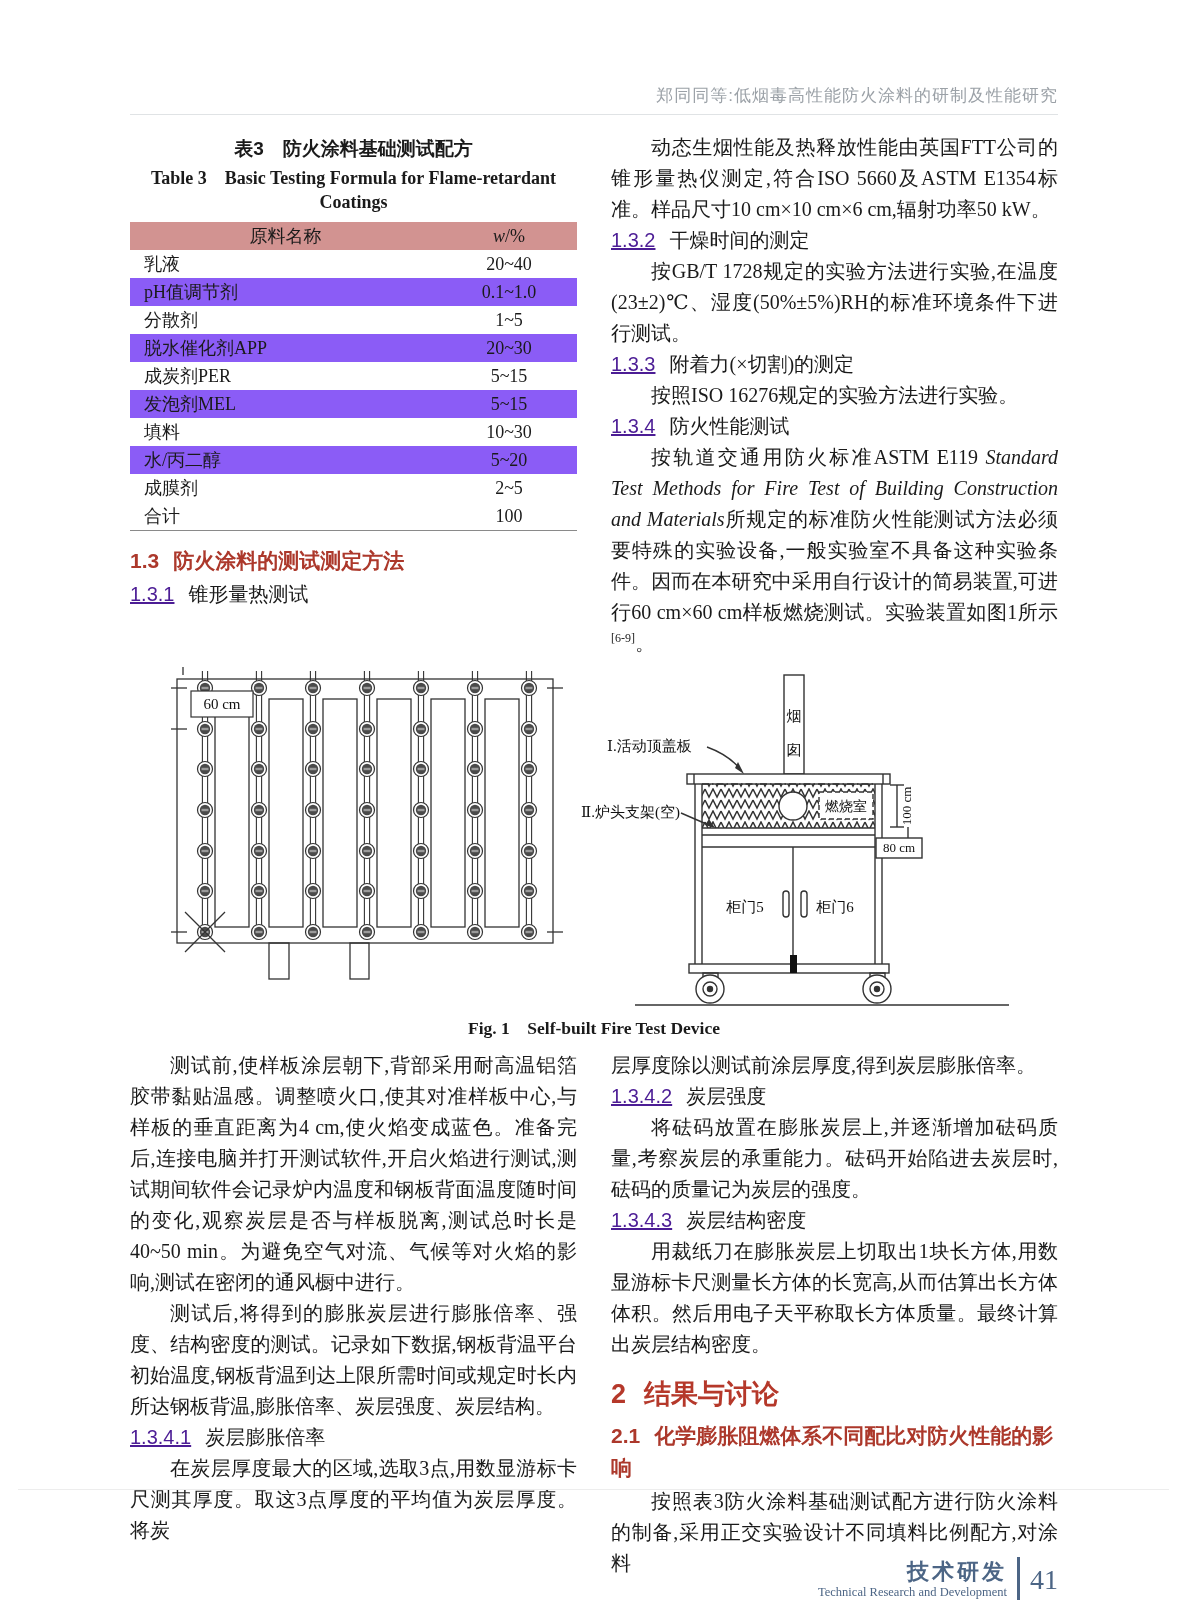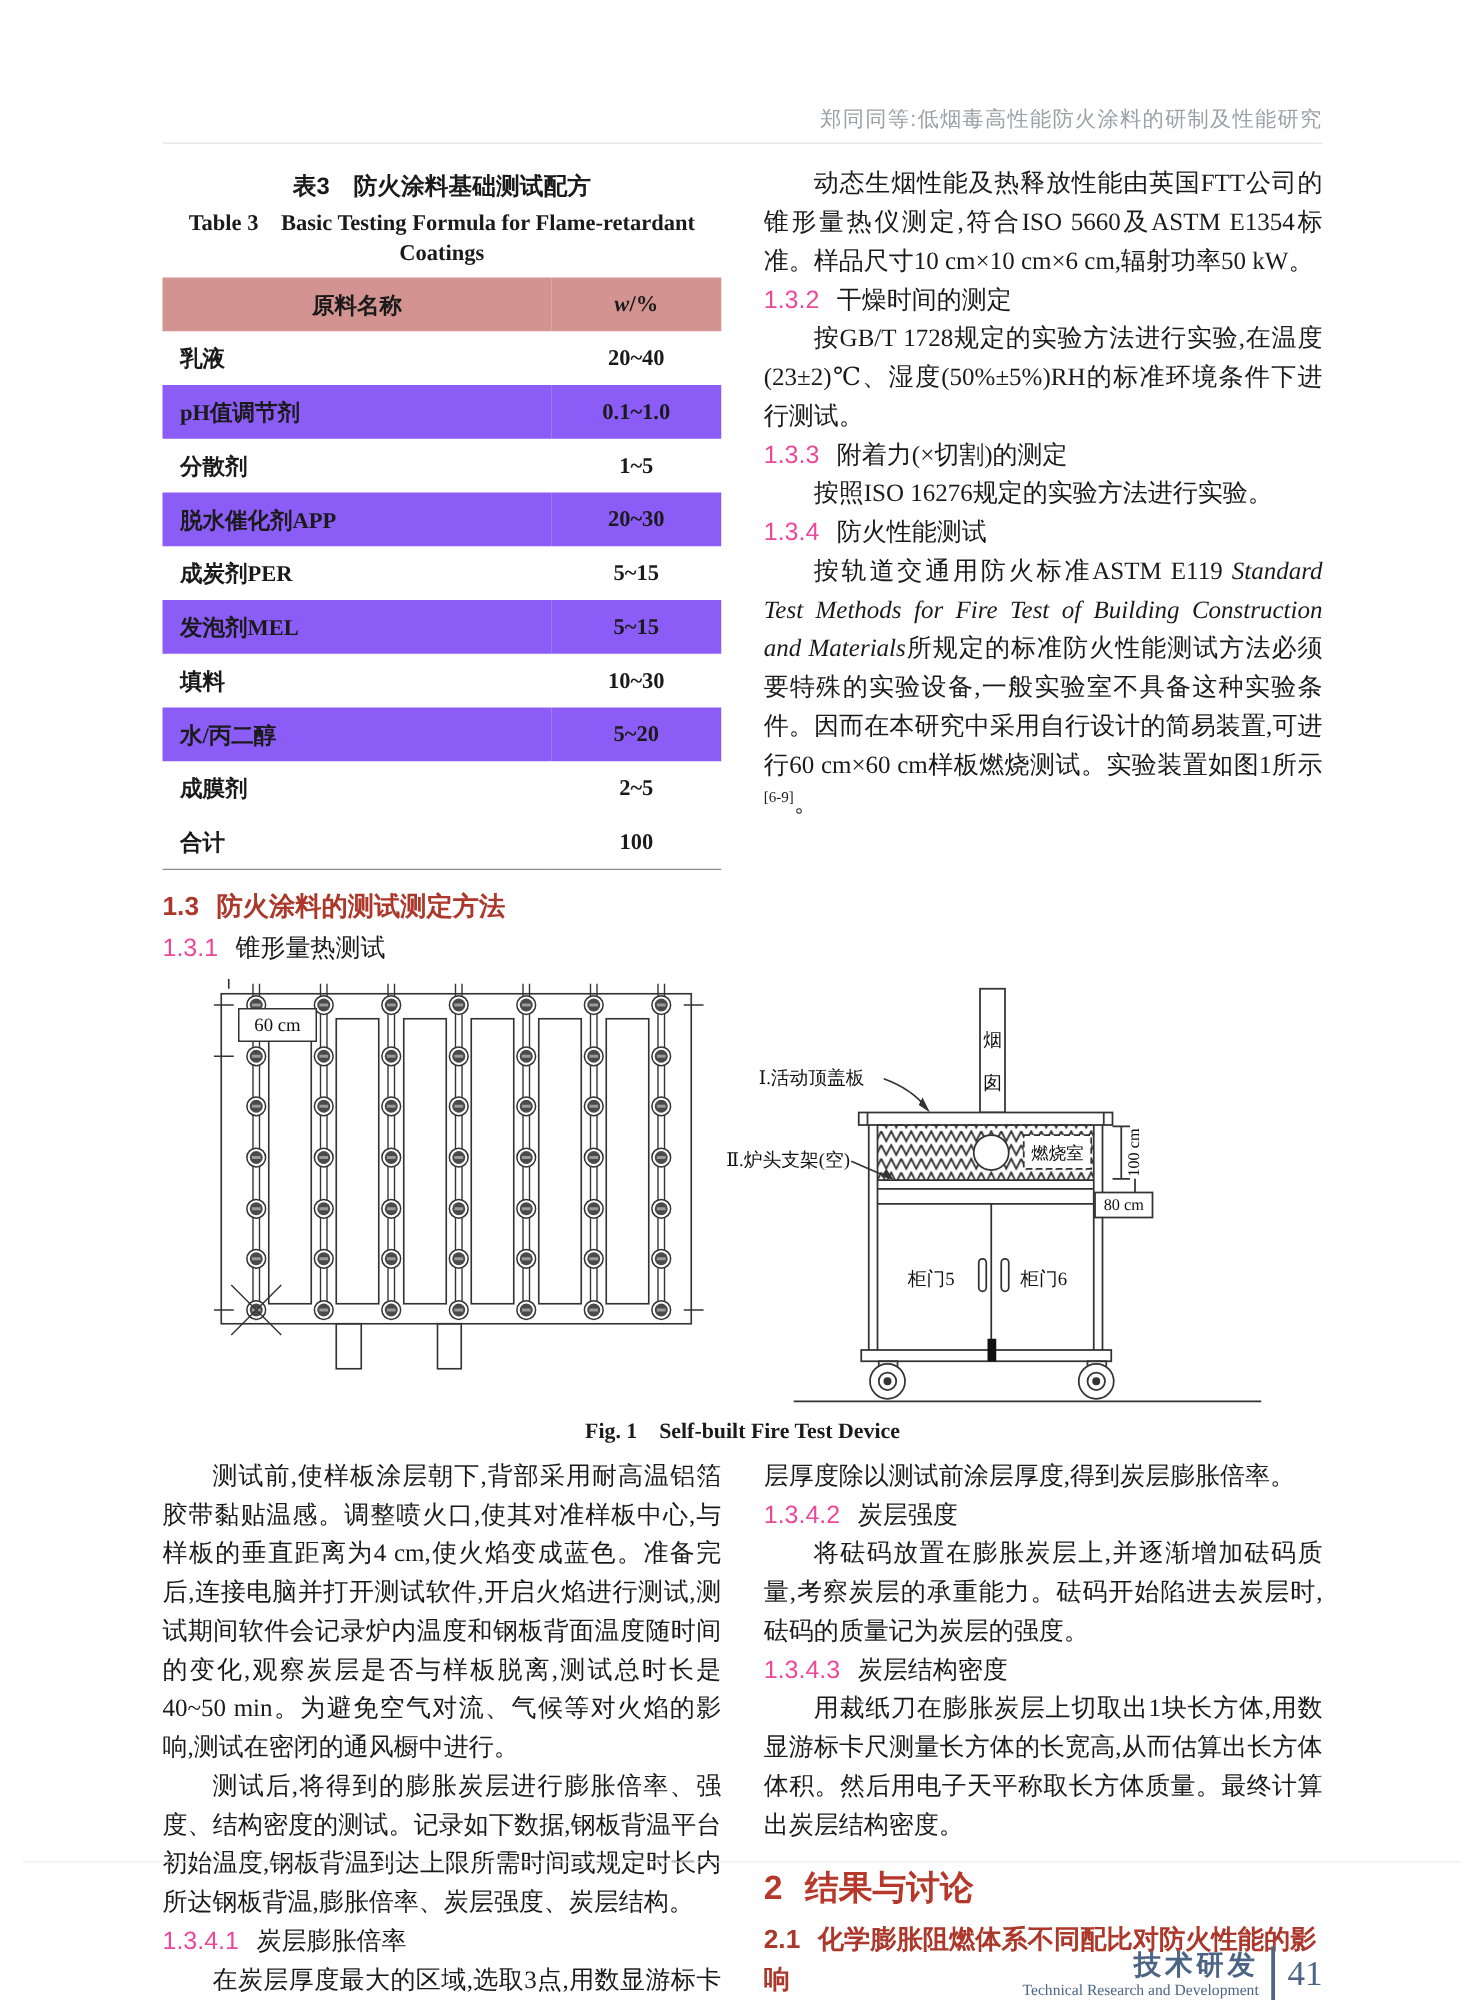--- a/index.html
+++ b/index.html
@@ -18,42 +18,42 @@
   
   .content{position:absolute;top:132px;left:130px;width:928px;}
   .row{display:flex;gap:34px;}
   .col{width:447px;}
   p.body{font-size:20px;line-height:31px;text-align:justify;margin:0;}
   p.ind{text-indent:2em;}
   .italic{font-style:italic;}
   sup.ref{font-size:12px;vertical-align:super;line-height:0;}
   
   .h-sub{font-size:20px;line-height:31px;margin:0;font-weight:normal;}
-  .h-sub .num{color:#ec4899;font-family:"Liberation Sans","DejaVu Sans",sans-serif;margin-right:14px;}
+  .h-sub .num{color:#4c1d95;font-family:"Liberation Sans","DejaVu Sans",sans-serif;margin-right:14px;text-decoration:underline;}
   .h-sec{
     font-family:"Liberation Sans","DejaVu Sans",sans-serif;
     color:#ac382b;font-weight:bold;font-size:21px;line-height:32px;margin:14px 0 2px;
   }
   .h-sec .num{margin-right:14px;}
   .h-big{
     font-family:"Liberation Sans","DejaVu Sans",sans-serif;
     color:#b5382a;font-weight:bold;font-size:27px;line-height:36px;margin:16px 0 8px;
   }
   .h-big .num{margin-right:18px;}
   
   .tbl-cap-cn{
     font-family:"Liberation Sans","DejaVu Sans",sans-serif;
     font-weight:bold;font-size:19px;text-align:center;margin:4px 0 4px;
   }
   .tbl-cap-en{font-weight:bold;font-size:18px;line-height:24px;text-align:center;margin-bottom:8px;}
   table.formula{
     width:100%;border-collapse:collapse;font-size:18px;
     border-bottom:1.5px solid #8a8a8a;margin-bottom:14px;
   }
-  table.formula th,table.formula td{height:43px;padding:0;font-weight:bold;}
+  table.formula th,table.formula td{height:28px;padding:0;font-weight:normal;}
   table.formula th{background:#d29391;}
   table.formula td.name{text-align:left;padding-left:14px;white-space:nowrap;}
   table.formula th.name{text-align:center;}
   table.formula td.val,table.formula th.val{width:136px;text-align:center;}
   table.formula th.val .it{font-style:italic;}
   tr.alt td{background:#8b5cf6;}
   
   .figure-row{display:flex;justify-content:center;align-items:flex-start;gap:14px;margin-top:8px;text-decoration:underline;}
   .fig-cap{text-align:center;margin-top:4px;}
   .fig-cap-cn{font-family:"Liberation Sans","DejaVu Sans",sans-serif;font-weight:bold;font-size:19px;line-height:26px;}

